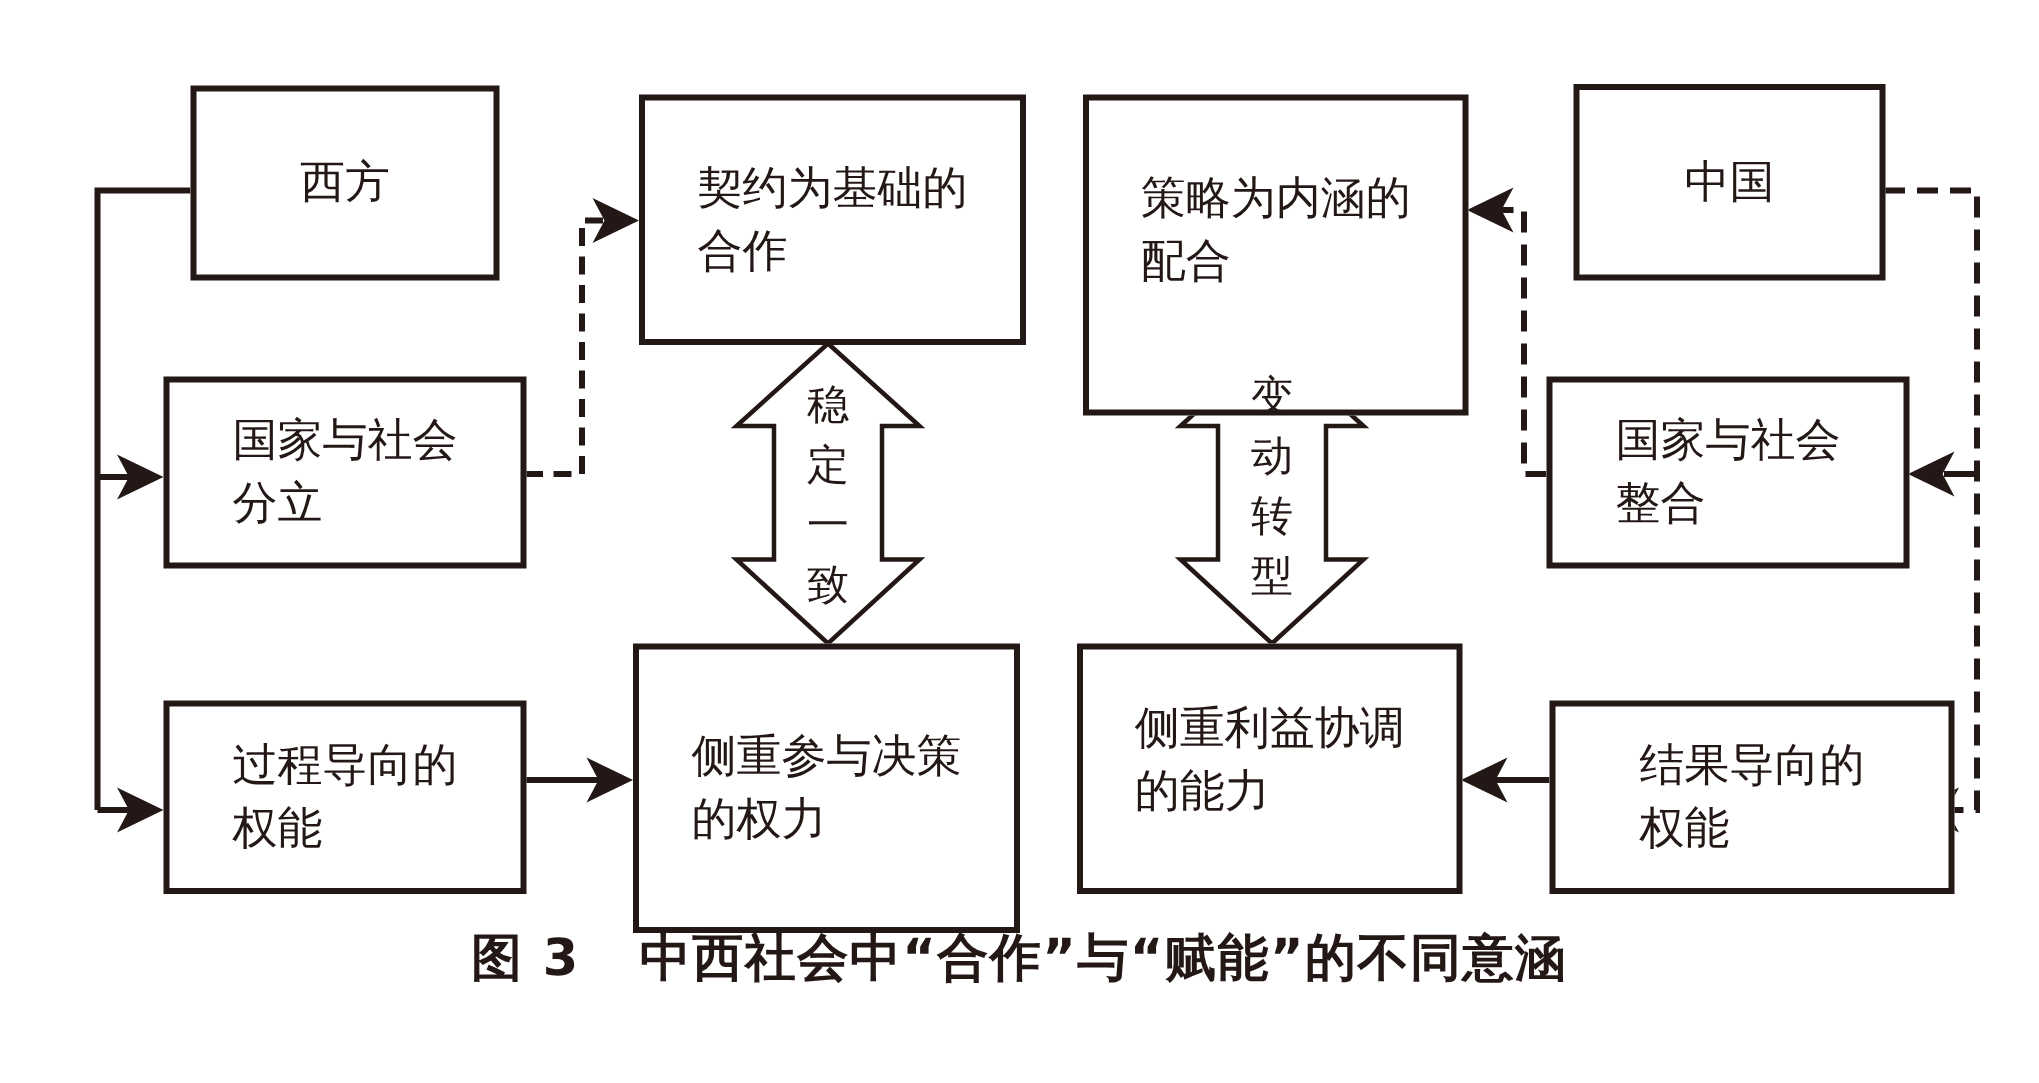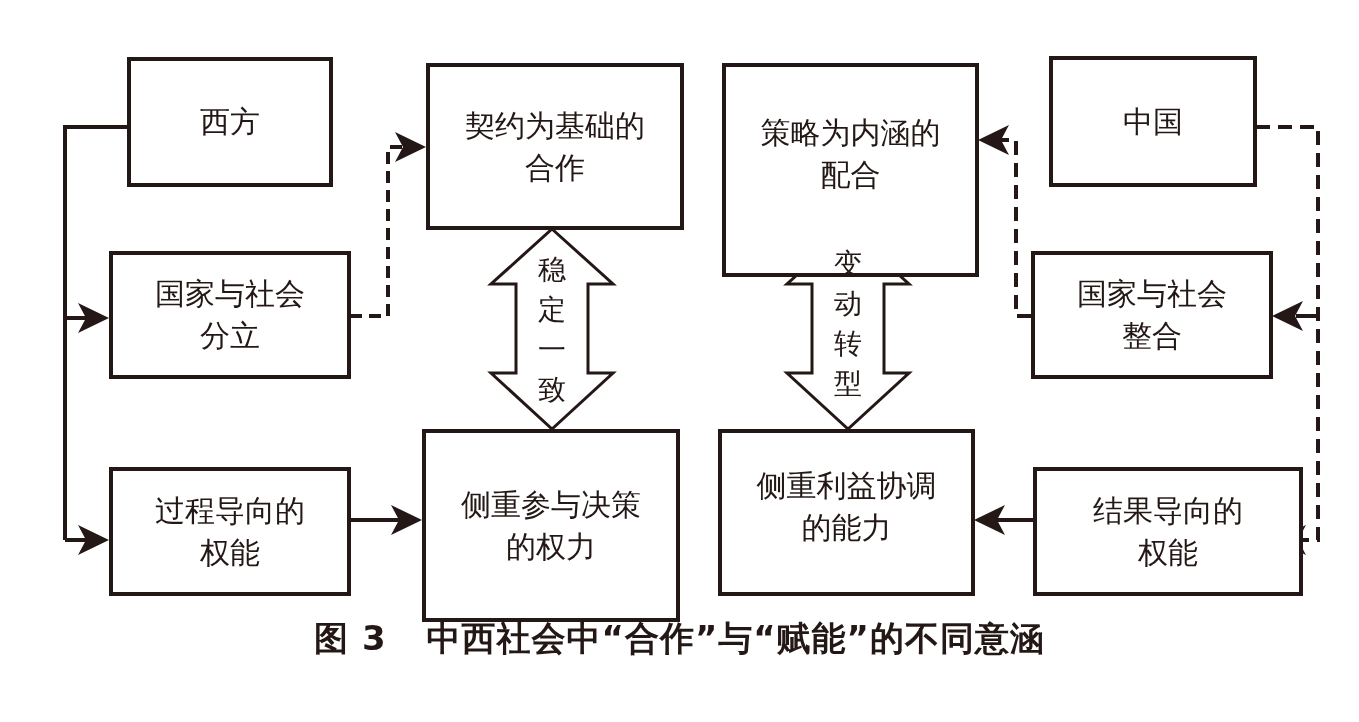--- a/index.html
+++ b/index.html
@@ -1,21 +1,21 @@
 <!DOCTYPE html>
 <html><head>
 <meta charset="utf-8">
 <style>
   html, body { margin: 0; padding: 0; background: #ffffff; }
   body { width: 1359px; height: 722px; position: relative; overflow: hidden;
          font-family: "DejaVu Serif", "Liberation Serif", serif; color: #231815; }
   #diagram { position: absolute; left: 0; top: 0; }
   .box { position: absolute; box-sizing: border-box; border: 4px solid #231815;
          background: #fff; display: flex; align-items: center; justify-content: center;
-         text-align: center; font-size: 30px; line-height: 42px; }
+         font-size: 30px; line-height: 42px; }
   .box span { white-space: pre-line; }
   .arrow-label { position: absolute; font-size: 28px; line-height: 40px; width: 40px;
                  text-align: center; white-space: pre-line; }
   #caption { position: absolute; left: 0; width: 1359px; top: 616px; text-align: center;
              font-family: "DejaVu Sans", "Liberation Sans", sans-serif; font-weight: bold;
              font-size: 34px; letter-spacing: 1px; }
   #caption .num { margin-right: 40px; }
 </style>
 </head>
 <body>

